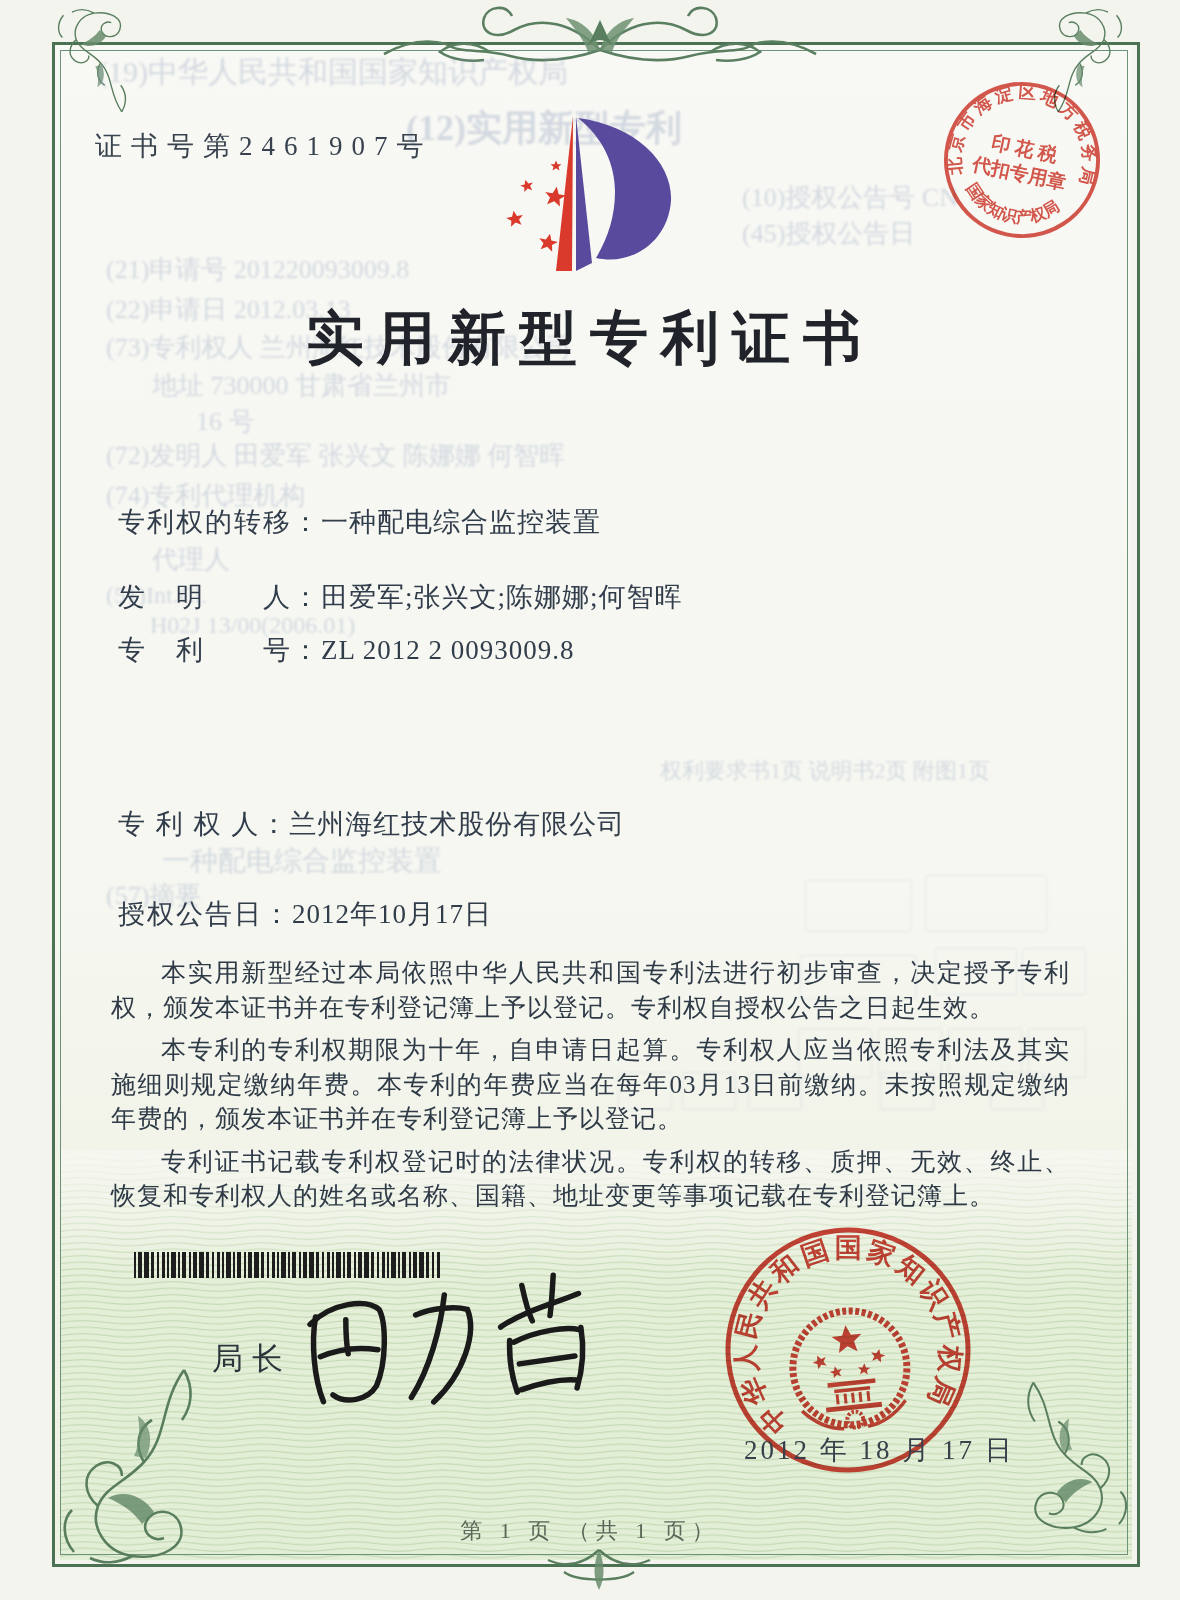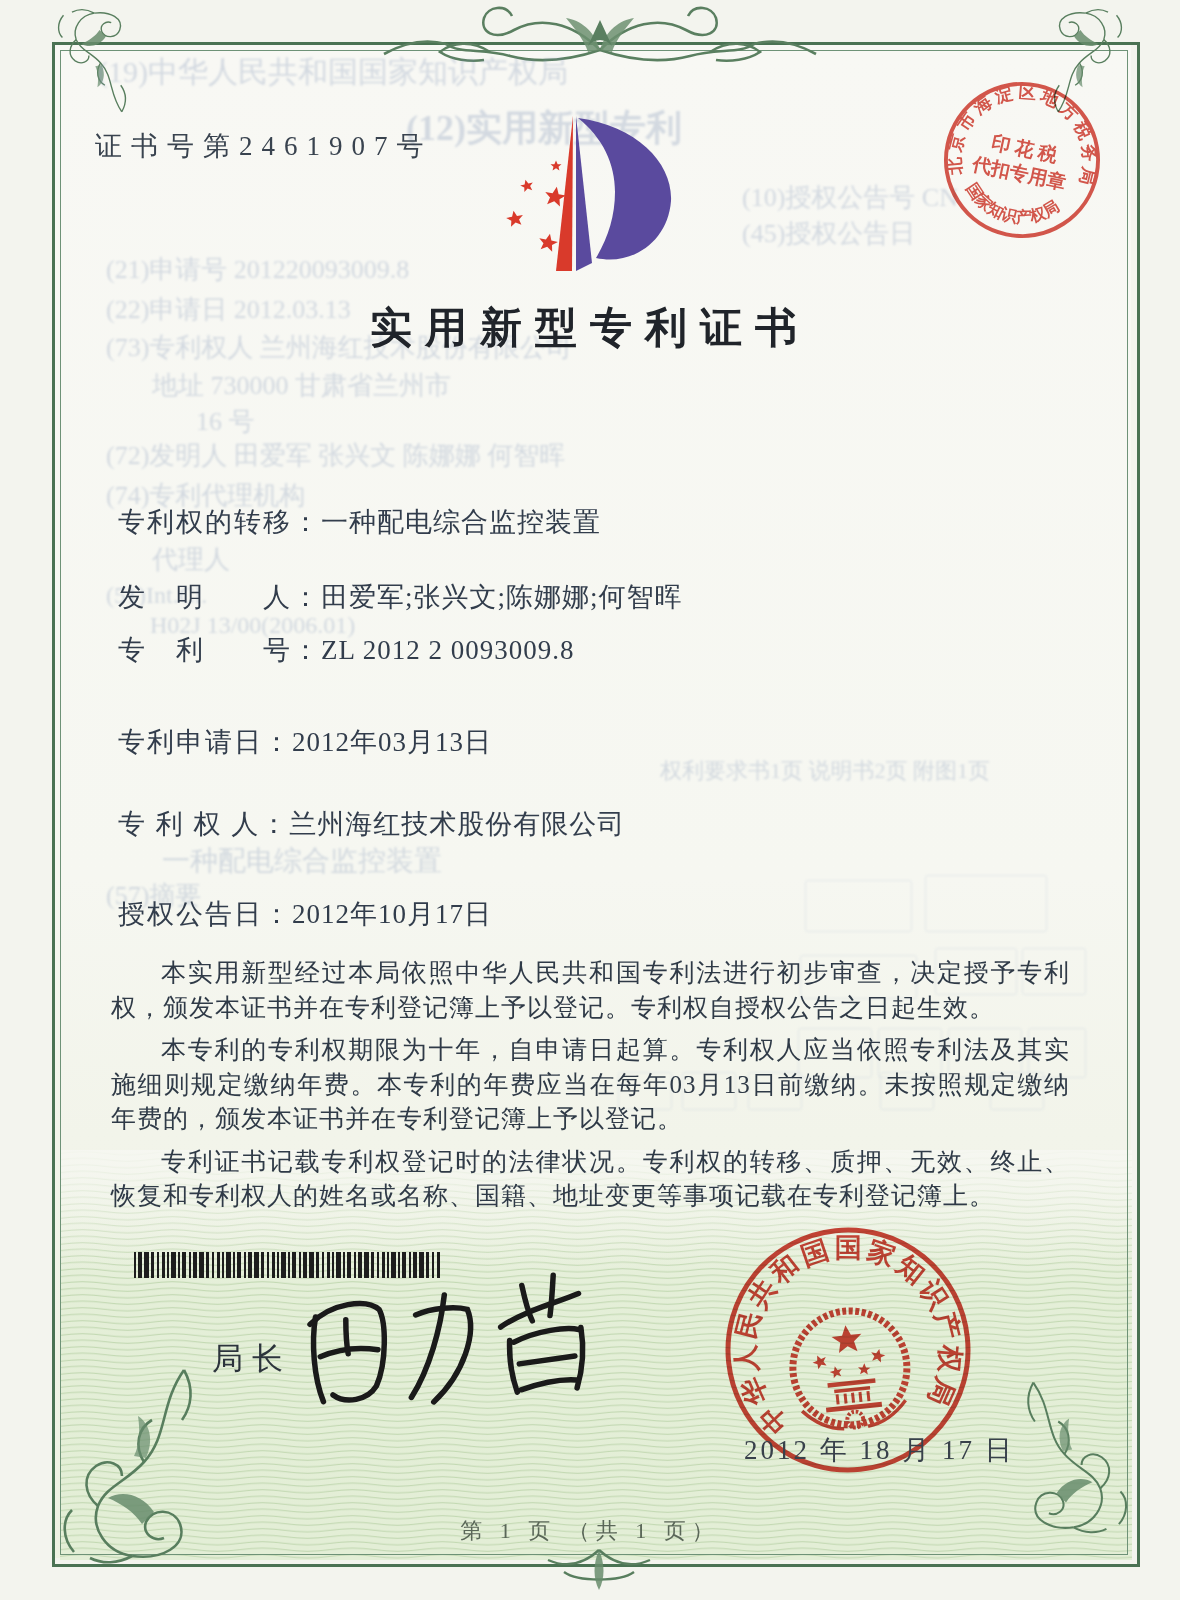--- a/index.html
+++ b/index.html
@@ -11,21 +11,21 @@
   .wave-zone{left:60px;top:1150px;width:1072px;height:410px;z-index:1;
         background:linear-gradient(180deg,rgba(226,238,213,0) 0px,rgba(226,238,213,.85) 140px,#e3eed6 100%);}
   .wave-zone svg{position:absolute;inset:0;}
   .wave-fade{position:absolute;left:0;top:0;width:100%;height:120px;
         background:linear-gradient(180deg,rgba(246,247,241,.95),rgba(246,247,241,0));}
   .frame-outer{left:52px;top:42px;width:1082px;height:1519px;border:3px solid #4a7253;z-index:2;}
   .frame-inner{left:60px;top:50px;width:1066px;height:1503px;border:1px solid #6e9277;z-index:2;}
   .orn{z-index:3;overflow:visible;}
   .cert-no{left:95px;top:128px;font-size:27px;letter-spacing:9px;color:#39434f;z-index:5;}
   .logo{left:468px;top:106px;width:240px;height:185px;z-index:4;}
-  .title{left:0;right:0;top:300px;text-align:center;font-size:42px;font-weight:700;
+  .title{left:0;right:0;top:300px;text-align:center;font-size:58px;font-weight:700;
         letter-spacing:13px;color:#20242a;z-index:5;white-space:nowrap;}
   .field{left:118px;font-size:27px;color:#323d4c;z-index:5;white-space:nowrap;letter-spacing:1px;}
   .field .lab{letter-spacing:2px;}
   .paras{left:103px;top:948px;width:975px;z-index:5;font-size:25px;line-height:34.5px;
         color:#2f3a47;text-align:justify;letter-spacing:1px;}
   .paras p{margin:8px;text-indent:2em;}
   .barcode{left:134px;top:1252px;width:322px;height:26px;display:flex;align-items:stretch;z-index:6;}
   .barcode i{display:block;height:100%;background:#1d1d1d;}
   .sig-title{left:212px;top:1338px;font-size:31px;letter-spacing:9px;color:#2c343c;z-index:6;}
   .sig{left:290px;top:1268px;width:310px;height:160px;z-index:6;transform:rotate(-4deg);}
@@ -175,23 +175,20 @@
   <div class="abs title">实用新型专利证书</div>
 
   <div class="abs field" style="top:504px">
     <span class="lab">专利权的转移：</span><span>一种配电综合监控装置</span>
   </div>
   <div class="abs field" style="top:579px">
     <span class="lab">发　明　　人：</span><span>田爱军;张兴文;陈娜娜;何智晖</span>
   </div>
   <div class="abs field" style="top:632px">
     <span class="lab">专　利　　号：</span><span>ZL 2012 2 0093009.8</span>
-  </div>
-  <div class="abs field" style="top:724px">
-    <span class="lab">专利申请日：</span><span>2012年03月13日</span>
   </div>
   <div class="abs field" style="top:806px">
     <span class="lab">专 利 权 人：</span><span>兰州海红技术股份有限公司</span>
   </div>
   <div class="abs field" style="top:896px">
     <span class="lab">授权公告日：</span><span>2012年10月17日</span>
   </div>
 
   <div class="abs paras">
     <p>本实用新型经过本局依照中华人民共和国专利法进行初步审查，决定授予专利权，颁发本证书并在专利登记簿上予以登记。专利权自授权公告之日起生效。</p>

